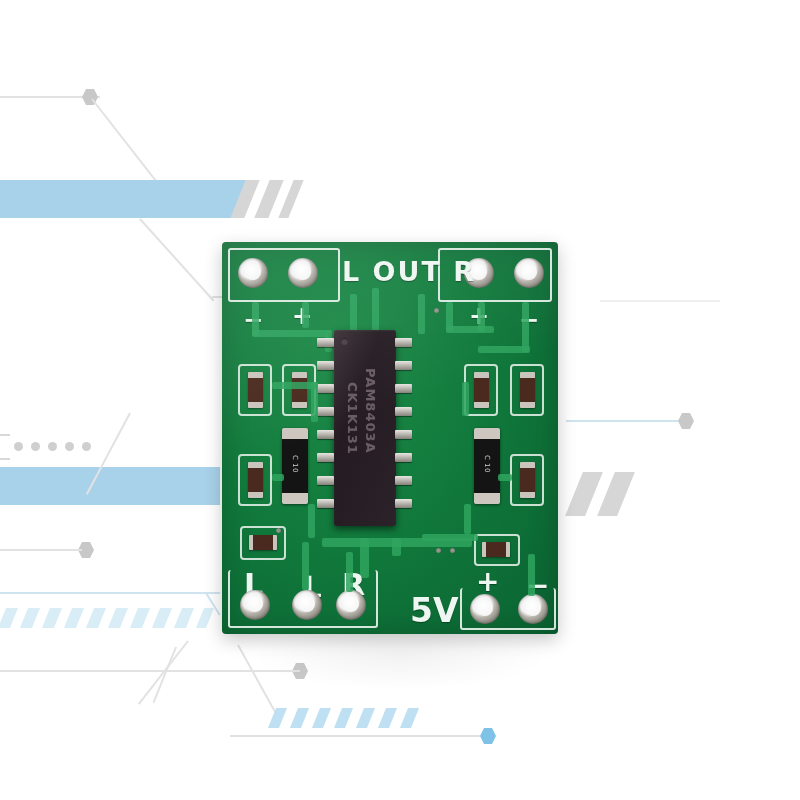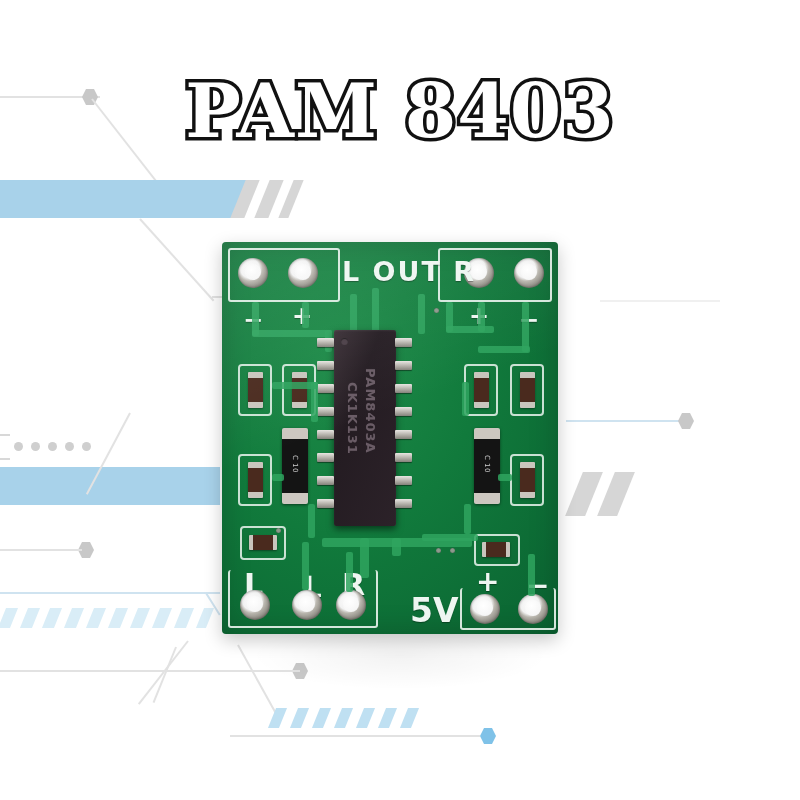--- a/index.html
+++ b/index.html
@@ -298,21 +298,20 @@
     <div class="node" style="left:678px; top:413px;"></div>
 
     <div class="stripe" style="left:574px; top:472px; width:20px; height:44px;"></div>
     <div class="stripe" style="left:606px; top:472px; width:20px; height:44px;"></div>
 
     <div class="thin-line" style="left:600px; top:300px; width:120px; opacity:0.5;"></div>
 
     <div class="soft-shadow" style="left:250px; top:620px; width:300px; height:70px;"></div>
   </div>
 
-  <div class="title">PAM 8403</div>
 
   <div id="pcb">
 
     <div class="silk-box" style="left:6px; top:6px; width:112px; height:54px;"></div>
     <div class="silk-box" style="left:216px; top:6px; width:114px; height:54px;"></div>
 
     <div class="pad" style="left:16px;  top:16px;"></div>
     <div class="pad" style="left:66px;  top:16px;"></div>
     <div class="pad" style="left:242px; top:16px;"></div>
     <div class="pad" style="left:292px; top:16px;"></div>

